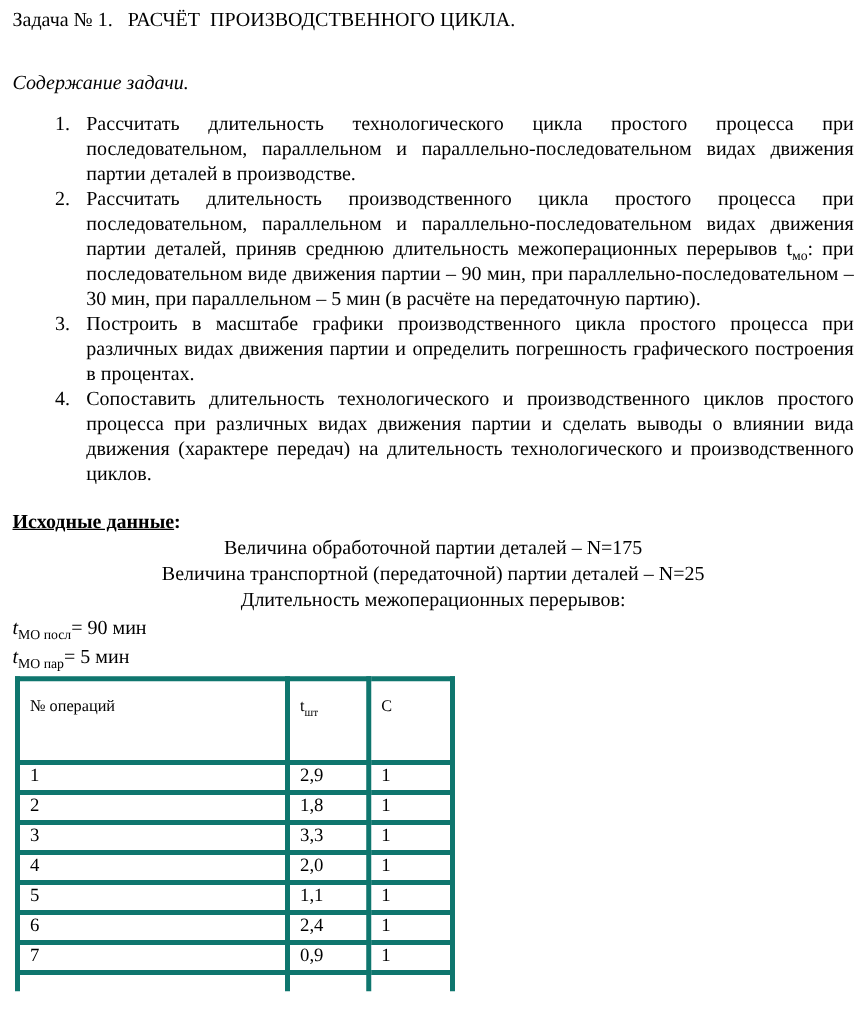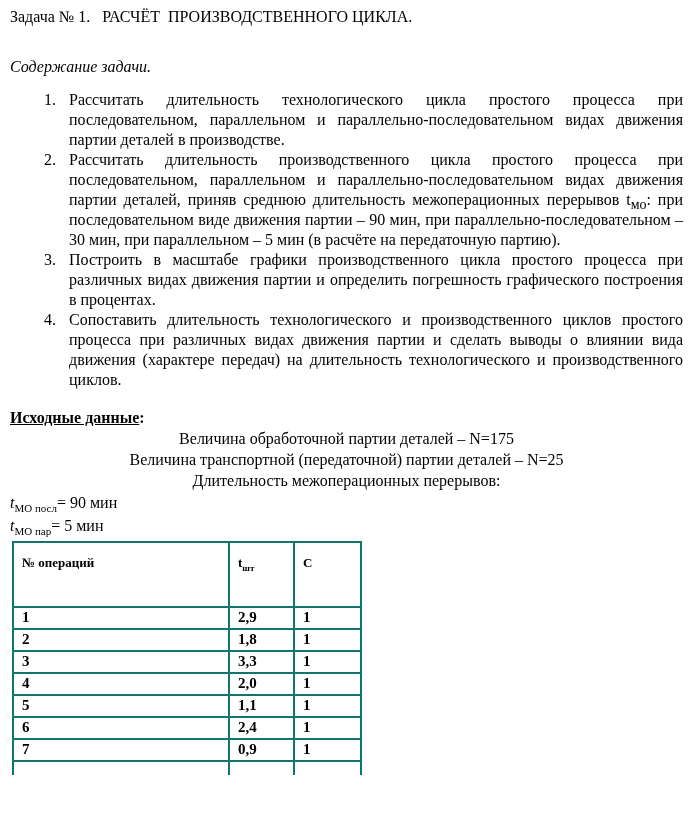--- a/index.html
+++ b/index.html
@@ -18,38 +18,37 @@
     margin:13px 0 0 0;
     padding:0 0 0 50px;
     text-align:justify;
   }
   ol.tasks li { line-height:20px; padding-left:9px; }
 
   .heading { margin:17px 0 0 0; line-height:21px; font-weight:bold; }
   .heading .u { text-decoration:underline; }
 
   .dline { line-height:21px;text-align:center; }
-  sub { font-size:14px; line-height:0; }
+  sub { font-size:11px; line-height:0; }
 
   .tline { line-height:23px; }
   .tline .tvar { font-style:italic; }
   .tline sub { font-size:11px; }
 
   table.optable {
     border-collapse:collapse;
     table-layout:fixed;
     width:348px;
     margin:4px 0 0 2px;
   }
   table.optable td {
-    border:2px solid #0f766e;
+    border:4px solid #0f766e;
     vertical-align:top;
     overflow:hidden;
     padding:1px 8px 0 8px;
-    font-weight:bold;
   }
   tr.hdr td { height:51px; font-size:13px; padding-top:12px; }
   tr.hdr sub { font-size:9px; }
   tr.row td { height:19px; font-size:15px; line-height:17px; }
   tr.partial td { height:12px; border-bottom:none; }
 </style>
 </head>
 <body>
 
 <div class="page">

